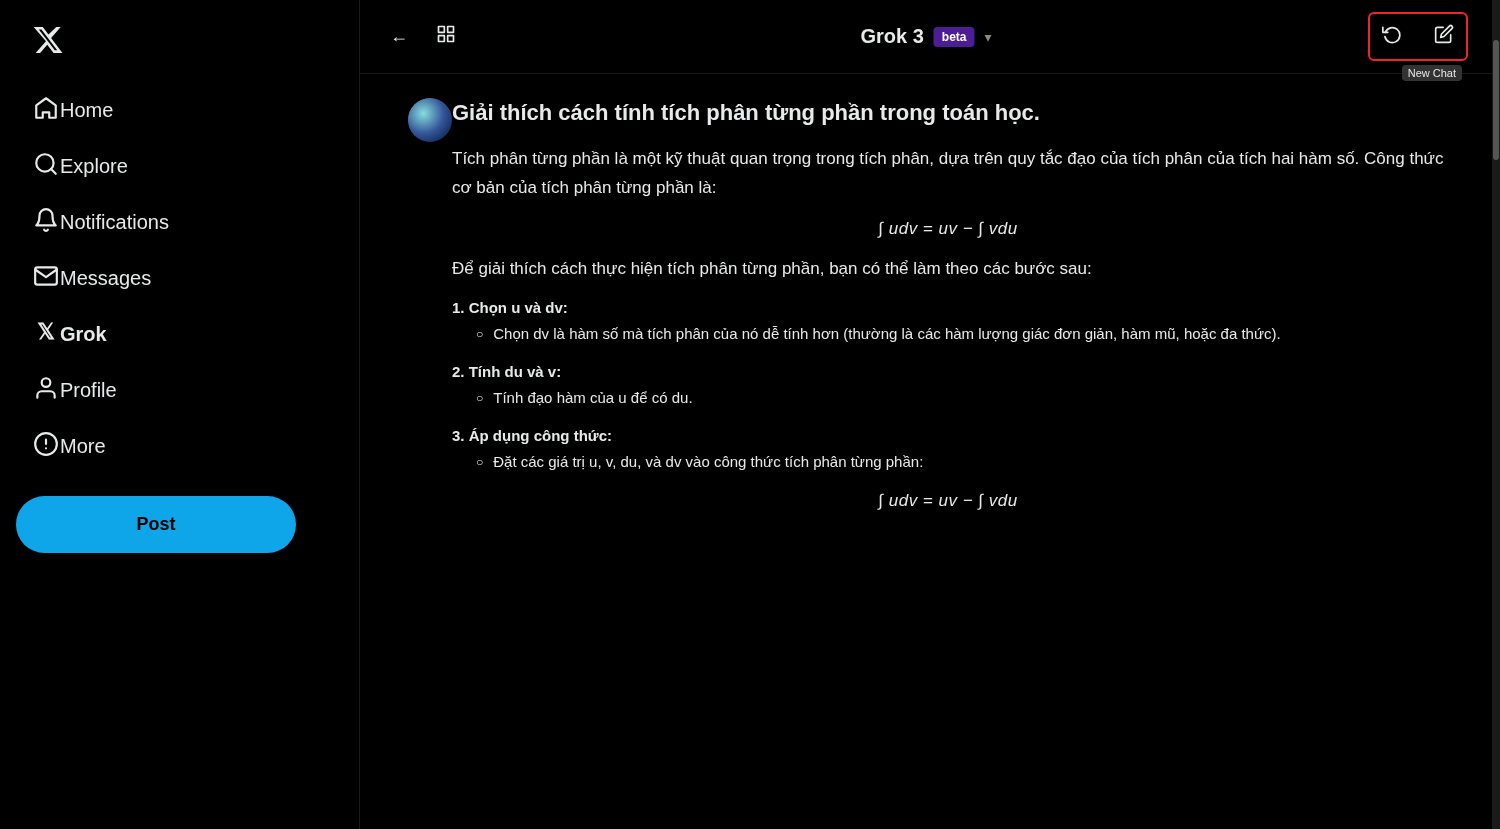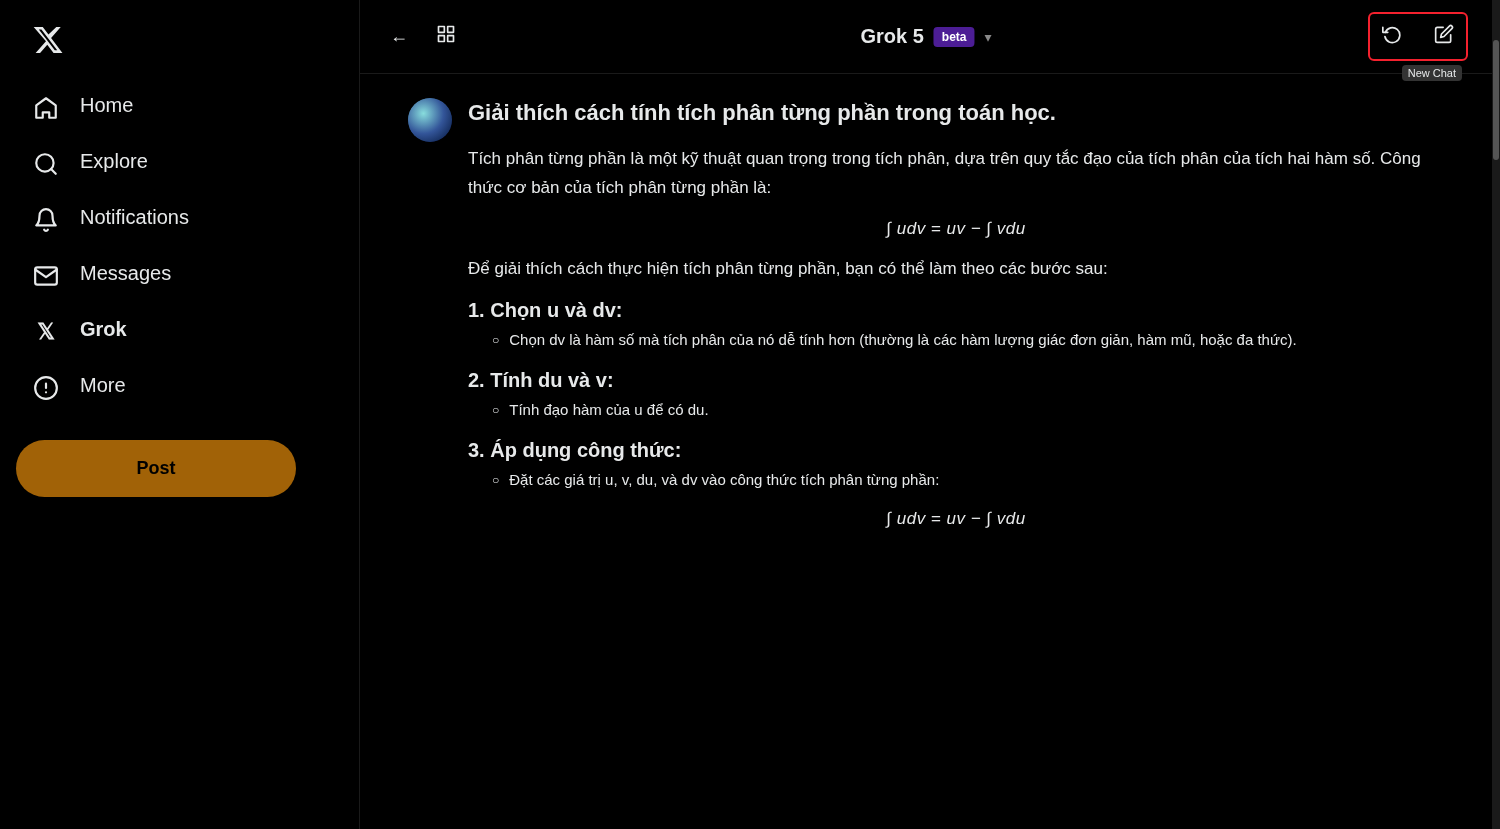--- a/index.html
+++ b/index.html
@@ -27,42 +27,41 @@
       padding: 12px 16px;
       margin-bottom: 8px;
     }
     .sidebar-logo svg {
       width: 32px;
       height: 32px;
       fill: #e7e9ea;
     }
     .nav-item {
       display: flex;
-      align-items: flex-start;
-      gap: 20px;
+      align-items: flex-end;
       padding: 14px 16px;
       border-radius: 9999px;
       cursor: pointer;
       font-size: 20px;
       font-weight: 400;
       color: #e7e9ea;
       transition: background 0.15s;
     }
     .nav-item.active { font-weight: 700; }
     .nav-item .nav-icon {
       width: 28px;
       height: 28px;
       display: flex;
       align-items: center;
       justify-content: center;
       font-size: 22px;
     }
     .post-btn {
       margin-top: 24px;
-      background: #a16207;
+      background: #0ea5e9;
       color: #000;
       border: none;
       border-radius: 9999px;
       padding: 18px 0;
       font-size: 18px;
       font-weight: 700;
       width: 280px;
       cursor: pointer;
     }
 
@@ -157,21 +156,20 @@
       overflow-y: auto;
       padding: 24px 48px;
       scrollbar-width: thin;
       scrollbar-color: #333 transparent;
     }
     .chat-content::-webkit-scrollbar { width: 6px; }
     .chat-content::-webkit-scrollbar-thumb { background: #333; border-radius: 3px; }
 
     .message-row {
       display: flex;
-      gap: 16px;
       margin-bottom: 24px;
     }
     .avatar {
       width: 44px;
       height: 44px;
       border-radius: 50%;
       background: radial-gradient(circle at 30% 30%, #6ac, #246, #004);
       flex-shrink: 0;
       display: flex;
       align-items: center;
@@ -217,21 +215,21 @@
       color: #e7e9ea;
       line-height: 1.65;
     }
     .bullet-item::before {
       content: "○";
       font-size: 12px;
       margin-top: 3px;
       flex-shrink: 0;
     }
     .numbered-item {
-      font-size: 20px;
+      font-size: 15px;
       font-weight: 700;
       color: #e7e9ea;
       margin: 16px 0 6px 0;
     }
 
     
     .right-scrollbar {
       width: 8px;
       background: #1a1a1a;
       position: relative;
@@ -297,20 +295,29 @@
       </svg>
     </span>
     <span>Messages</span>
   </div>
 
   <div class="nav-item active">
     <span class="nav-icon" style="font-size:22px;font-weight:900;color:#e7e9ea;">𝕏</span>
     <span style="font-weight:700;">Grok</span>
   </div>
 
+  <div class="nav-item">
+    <span class="nav-icon">
+      <svg width="26" height="26" viewBox="0 0 24 24" fill="none" stroke="#e7e9ea" stroke-width="2" stroke-linecap="round" stroke-linejoin="round">
+        <path d="M20 21v-2a4 4 0 0 0-4-4H8a4 4 0 0 0-4 4v2"></path>
+        <circle cx="12" cy="7" r="4"></circle>
+      </svg>
+    </span>
+    <span>Profile</span>
+  </div>
 
   <div class="nav-item">
     <span class="nav-icon">
       <svg width="26" height="26" viewBox="0 0 24 24" fill="none" stroke="#e7e9ea" stroke-width="2" stroke-linecap="round" stroke-linejoin="round">
         <circle cx="12" cy="12" r="10"></circle>
         <line x1="12" y1="8" x2="12" y2="12"></line>
         <line x1="12" y1="16" x2="12.01" y2="16"></line>
       </svg>
     </span>
     <span>More</span>
@@ -328,21 +335,21 @@
         <svg width="20" height="20" viewBox="0 0 24 24" fill="none" stroke="#e7e9ea" stroke-width="2" stroke-linecap="round" stroke-linejoin="round">
           <rect x="3" y="3" width="7" height="7"></rect>
             <rect x="14" y="3" width="7" height="7"></rect>
           <rect x="3" y="14" width="7" height="7"></rect>
             <rect x="14" y="14" width="7" height="7"></rect>
         </svg>
       </button>
     </div>
 
     <div class="topbar-center">
-      <span class="topbar-title">Grok 5</span>
+      <span class="topbar-title">Grok 3</span>
       <span class="beta-badge">beta</span>
       <span class="chevron-icon">▾</span>
     </div>
 
     <div class="topbar-right" style="border:2px solid #f4212e;border-radius:6px;padding:4px 6px;position:relative;">
       <button class="topbar-icon-btn">
         <svg width="20" height="20" viewBox="0 0 24 24" fill="none" stroke="#e7e9ea" stroke-width="2" stroke-linecap="round" stroke-linejoin="round">
           <polyline points="1 4 1 10 7 10"></polyline>
           <path d="M3.51 15a9 9 0 1 0 .49-5"></path>
         </svg>

